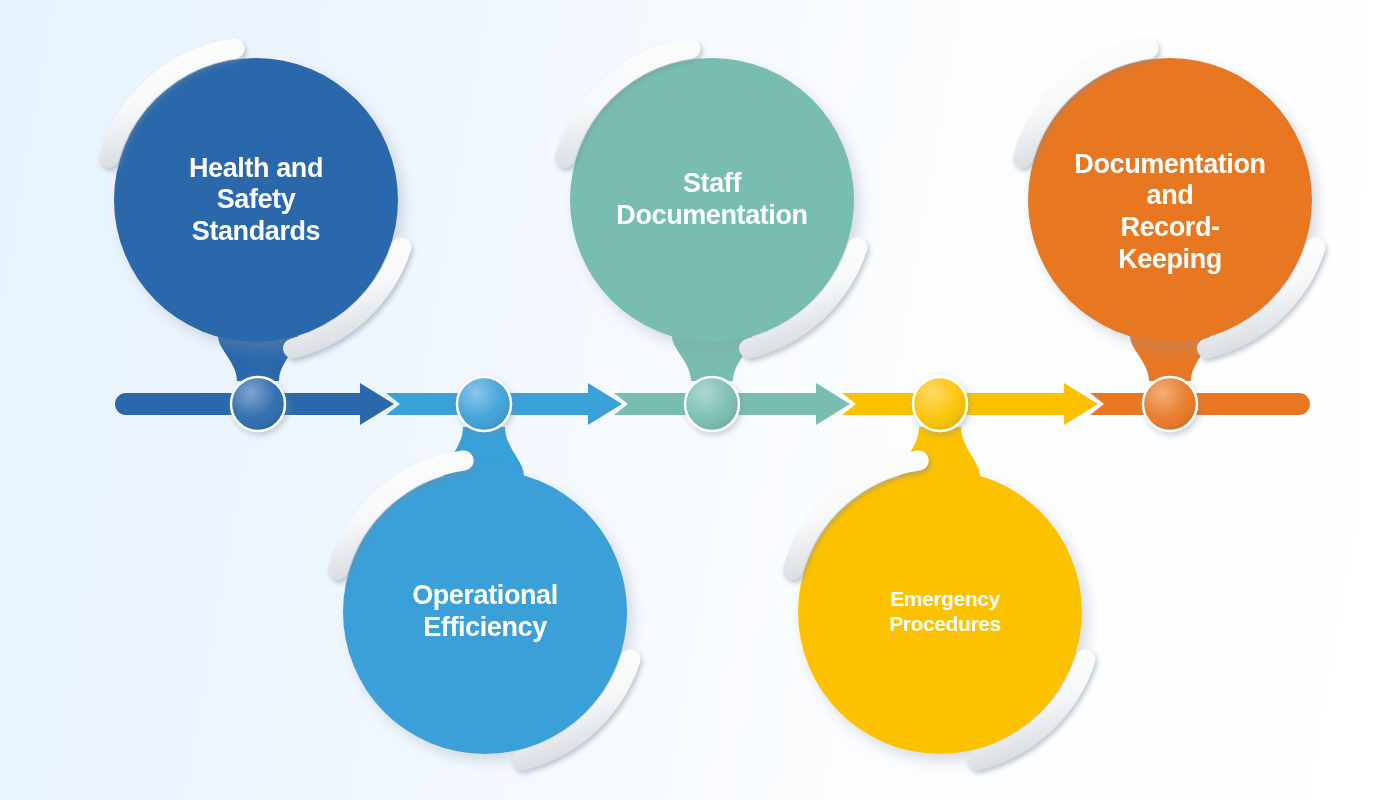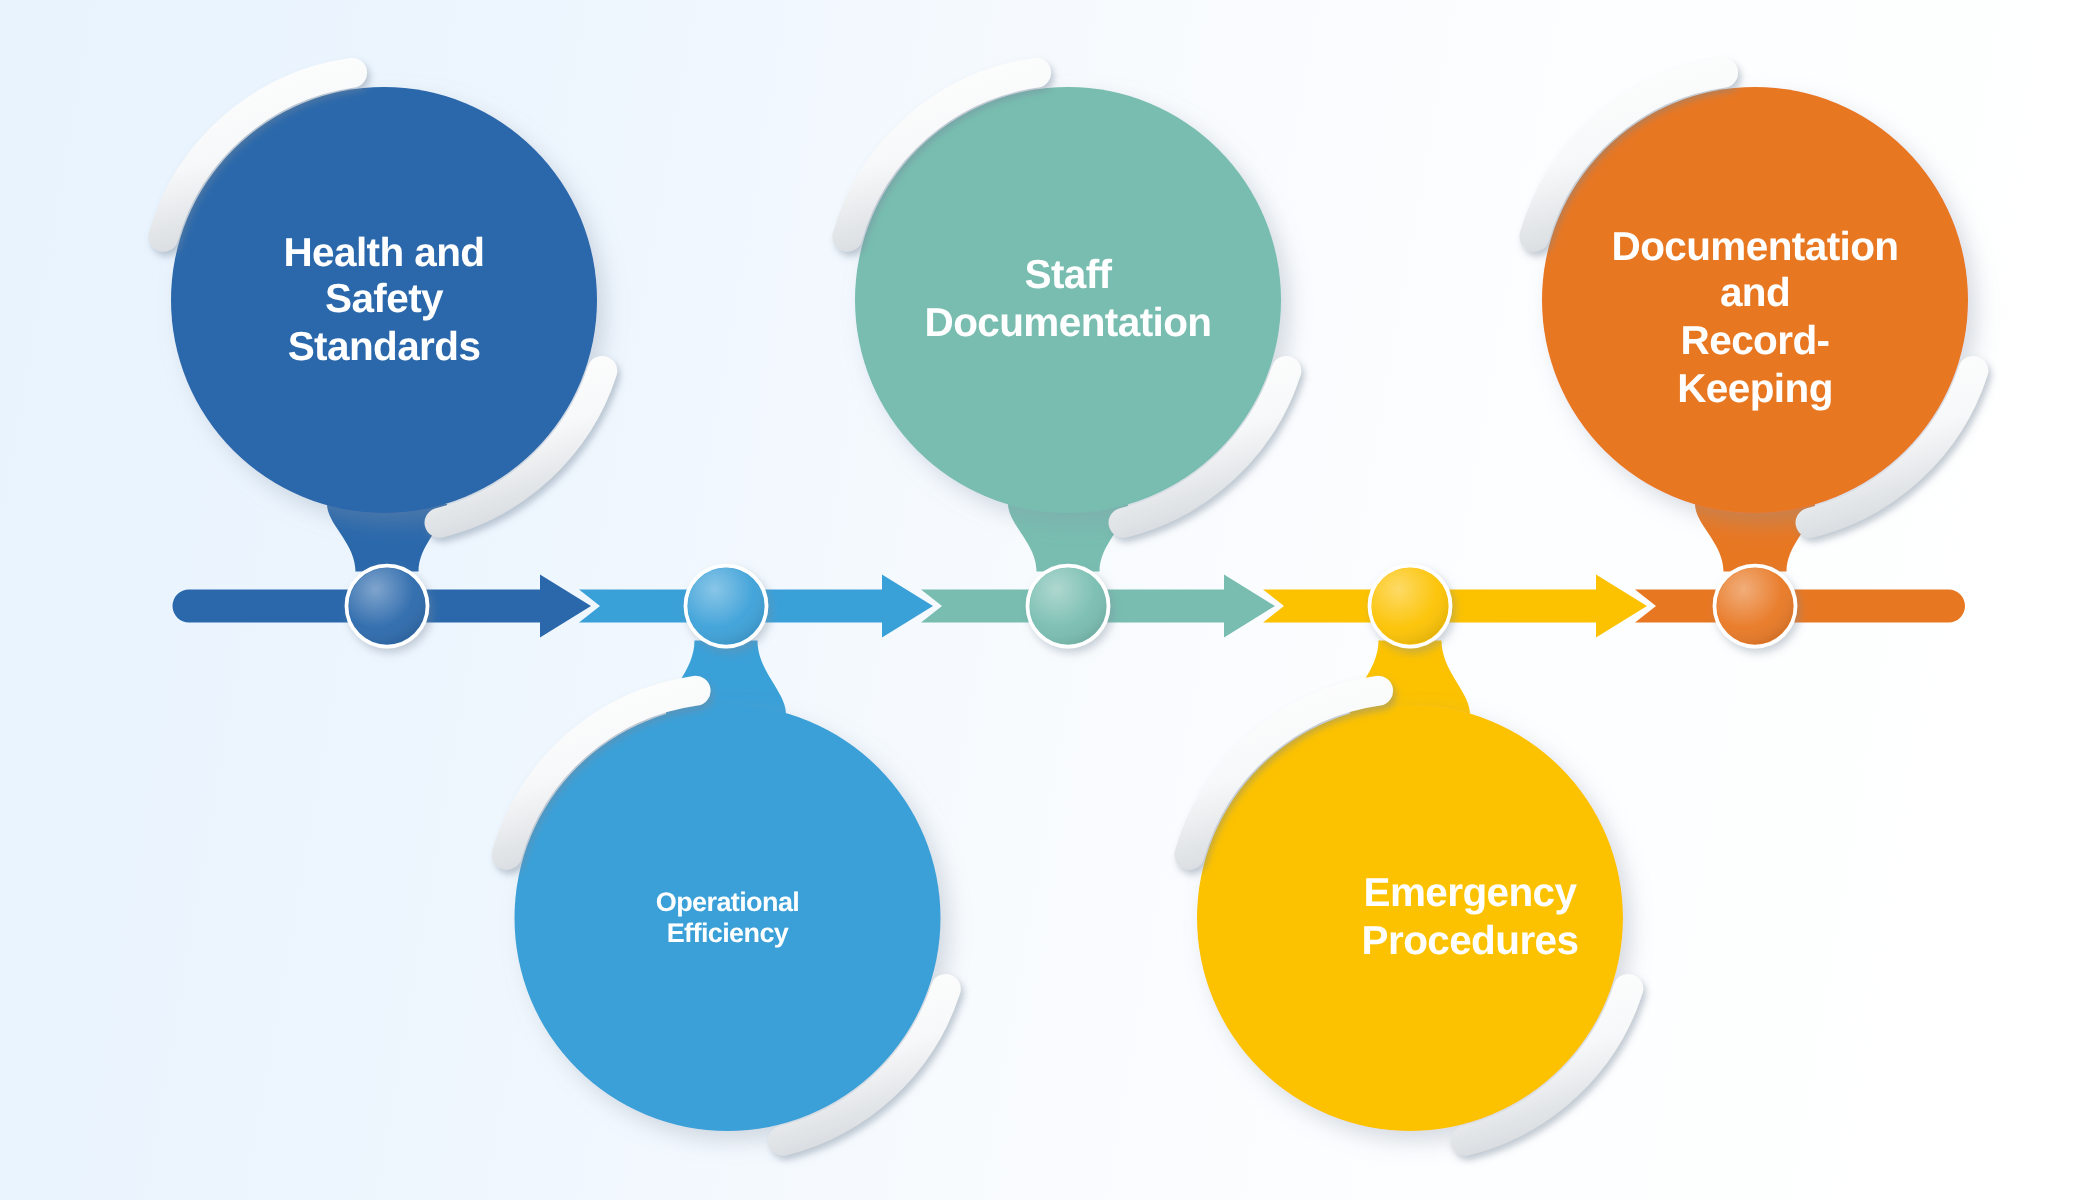--- a/index.html
+++ b/index.html
@@ -150,24 +150,24 @@
         <g>
           <circle cx="1170" cy="404" r="27" fill="#e87722" stroke="#ffffff" stroke-width="2.5" filter="url(#tiny-shadow)"></circle>
           <circle cx="1170" cy="404" r="25.5" fill="url(#dot-sheen)"></circle>
         </g>
       </g>
   </svg>
   <div id="label-layer">
       <div class="node-label" style="left: 124px; top: 68px; width: 264px; height: 264px; font-size: 27px;">Health and
 Safety
 Standards</div>
-      <div class="node-label" style="left: 353px; top: 480px; width: 264px; height: 264px; font-size: 18px;">Operational
+      <div class="node-label" style="left: 353px; top: 480px; width: 264px; height: 264px; font-size: 27px;">Operational
 Efficiency</div>
       <div class="node-label" style="left: 580px; top: 68px; width: 264px; height: 264px; font-size: 27px;">Staff
 Documentation</div>
-      <div class="node-label" style="left: 848px; top: 480px; width: 264px; height: 264px; font-size: 27px;">Emergency
+      <div class="node-label" style="left: 813px; top: 480px; width: 264px; height: 264px; font-size: 21px;">Emergency
 Procedures</div>
       <div class="node-label" style="left: 1038px; top: 80px; width: 264px; height: 264px; font-size: 27px;">Documentation
 and
 Record-
 Keeping</div>
     </div>
 </div>
 
 </body></html>

